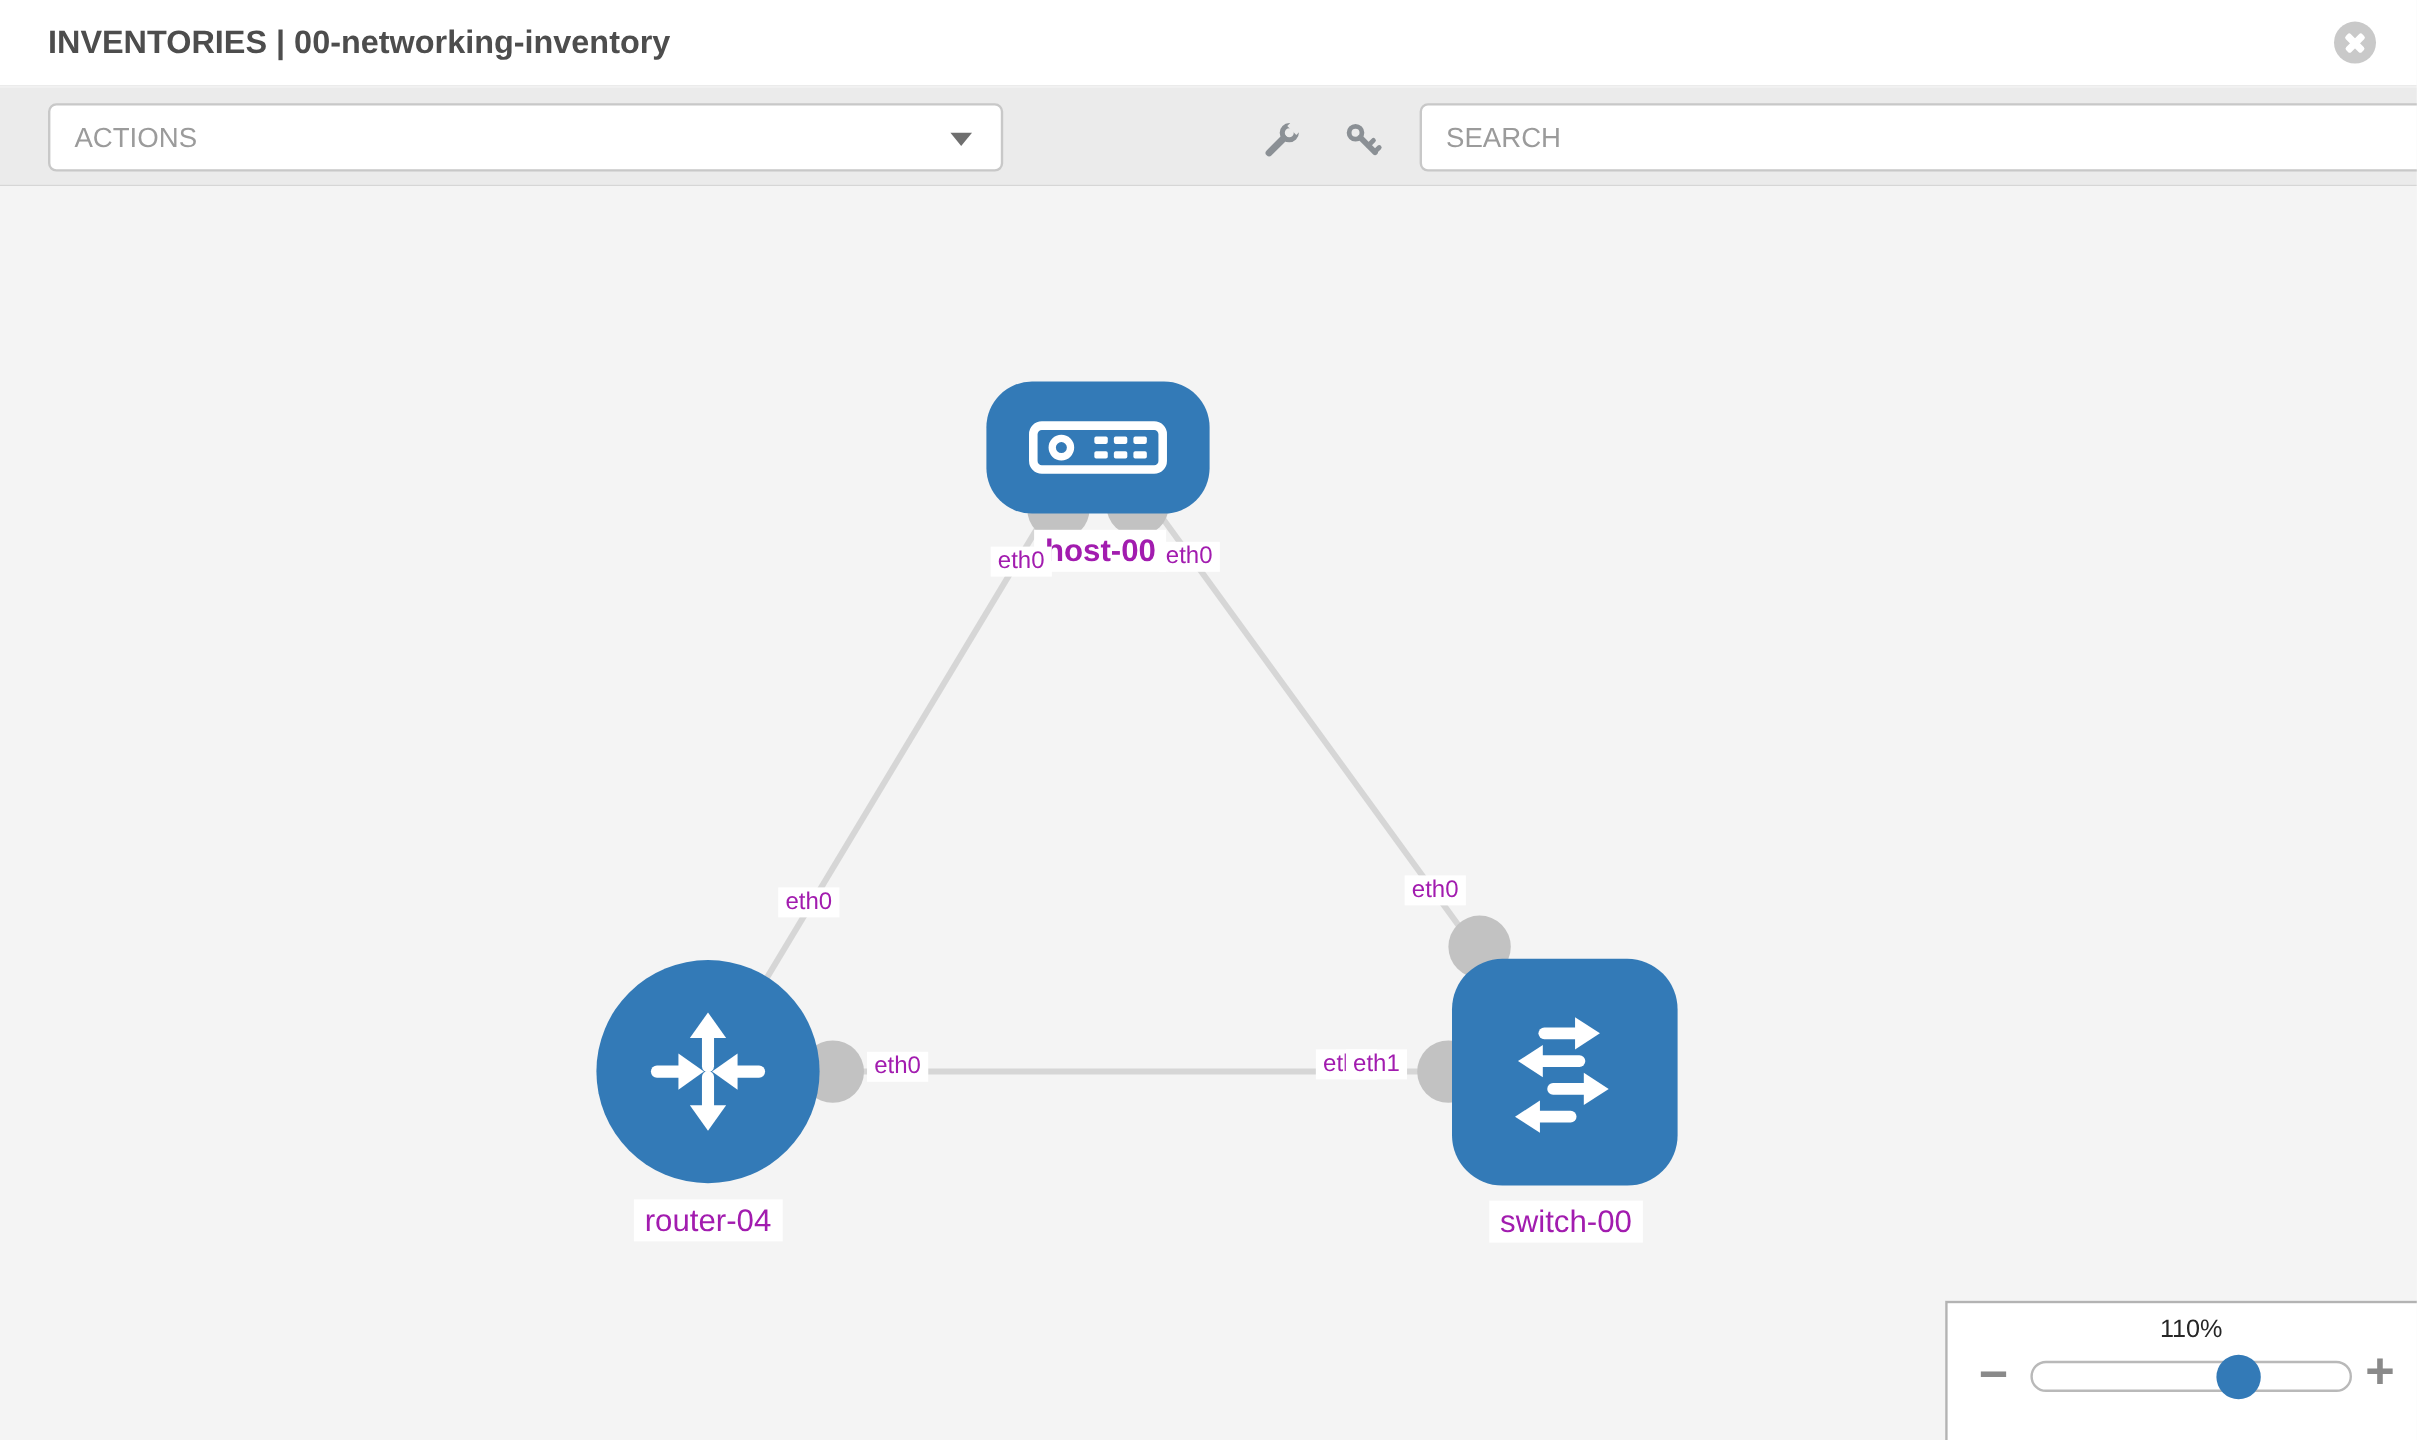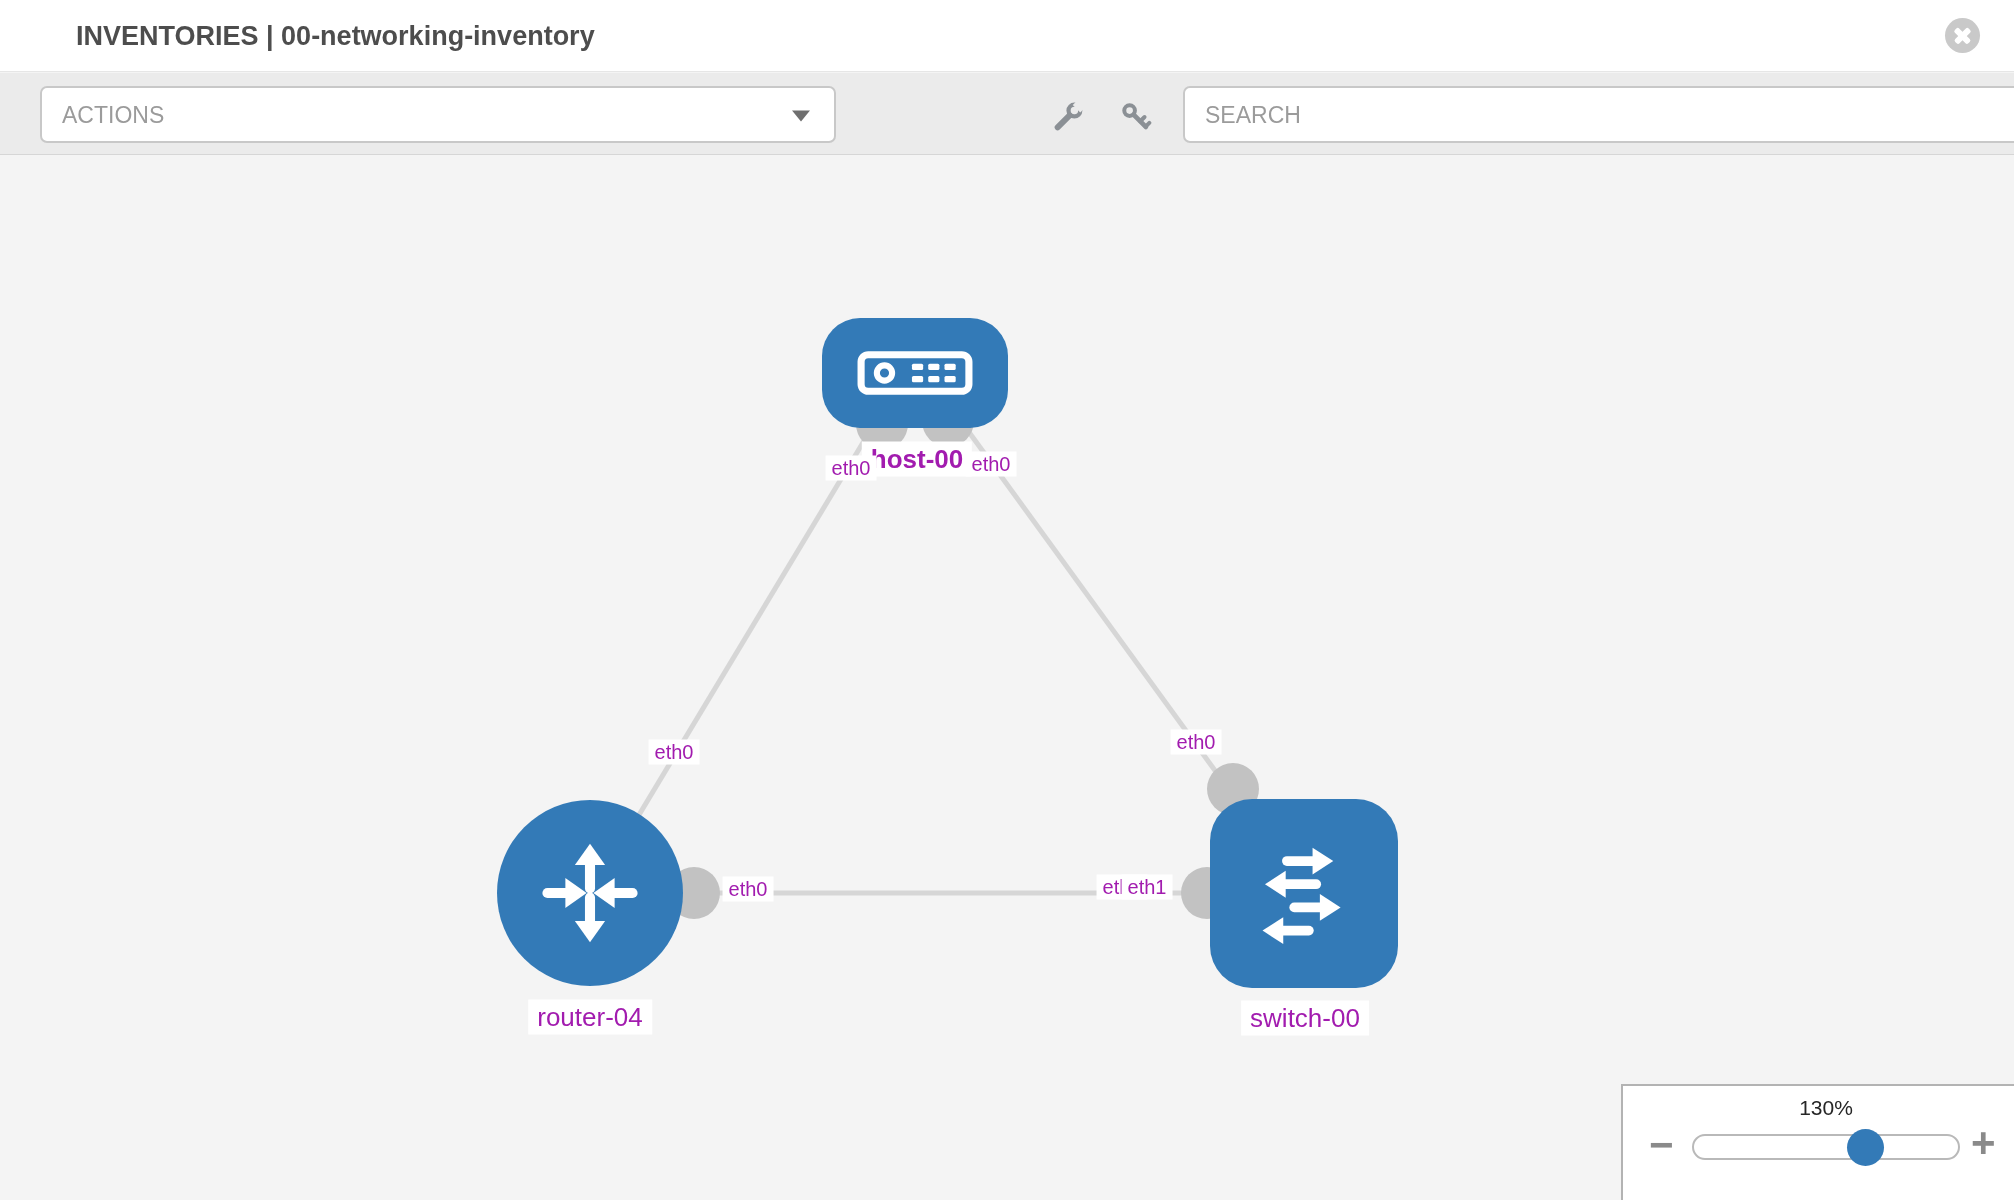--- a/index.html
+++ b/index.html
@@ -4,21 +4,21 @@
 <style>
   * { margin:0; padding:0; box-sizing:border-box; }
   html,body { width:2014px; height:1200px; }
   body { font-family:"Liberation Sans", sans-serif; background:#fff; }
   #page { position:relative; width:2014px; height:1200px; overflow:hidden; background:#f4f4f4; }
 
   
   .header { position:absolute; top:0; left:0; width:2014px; height:72px;
             background:#fff; border-bottom:1px solid #e6e6e6; }
   .page-title { position:absolute; left:40px; top:50%; transform:translateY(-50%);
-                font-size:27px; font-weight:700; color:#4d4d4d;margin-left:36px; }
+                font-size:27px; font-weight:700; color:#4d4d4d; }
   .close-btn { position:absolute; right:34px; top:18px; width:35px; height:35px;
                border-radius:50%; background:#c9c9c9; cursor:pointer; }
   .close-btn::before, .close-btn::after { content:""; position:absolute; left:8px; top:15px;
                width:19px; height:5.5px; background:#fff; border-radius:2px; }
   .close-btn::before { transform:rotate(45deg); }
   .close-btn::after  { transform:rotate(-45deg); }
 
   
   .toolbar { position:absolute; top:73px; left:0; width:2014px; height:82px;
              background:#ebebeb; border-bottom:1px solid #d6d6d6; }
@@ -172,21 +172,21 @@
 
     <div class="iface-label" style="left:851px;  top:312px;">eth0</div>
     <div class="iface-label" style="left:991px;  top:308px;">eth0</div>
     <div class="iface-label" style="left:674px;  top:596px;">eth0</div>
     <div class="iface-label" style="left:1196px; top:586px;">eth0</div>
     <div class="iface-label" style="left:748px;  top:733px;">eth0</div>
     <div class="iface-label" style="left:1122px; top:731px;">eth0</div>
     <div class="iface-label iface-over" style="left:1147px; top:731px;">eth1</div>
 
     <div class="zoom-panel">
-      <div class="zoom-value">130%</div>
+      <div class="zoom-value">110%</div>
       <div class="zoom-minus">−</div>
       <div class="slider-track"></div>
       <div class="slider-handle"></div>
       <div class="zoom-plus">+</div>
     </div>
 
   </div>
 </div>
 
 </body></html>

